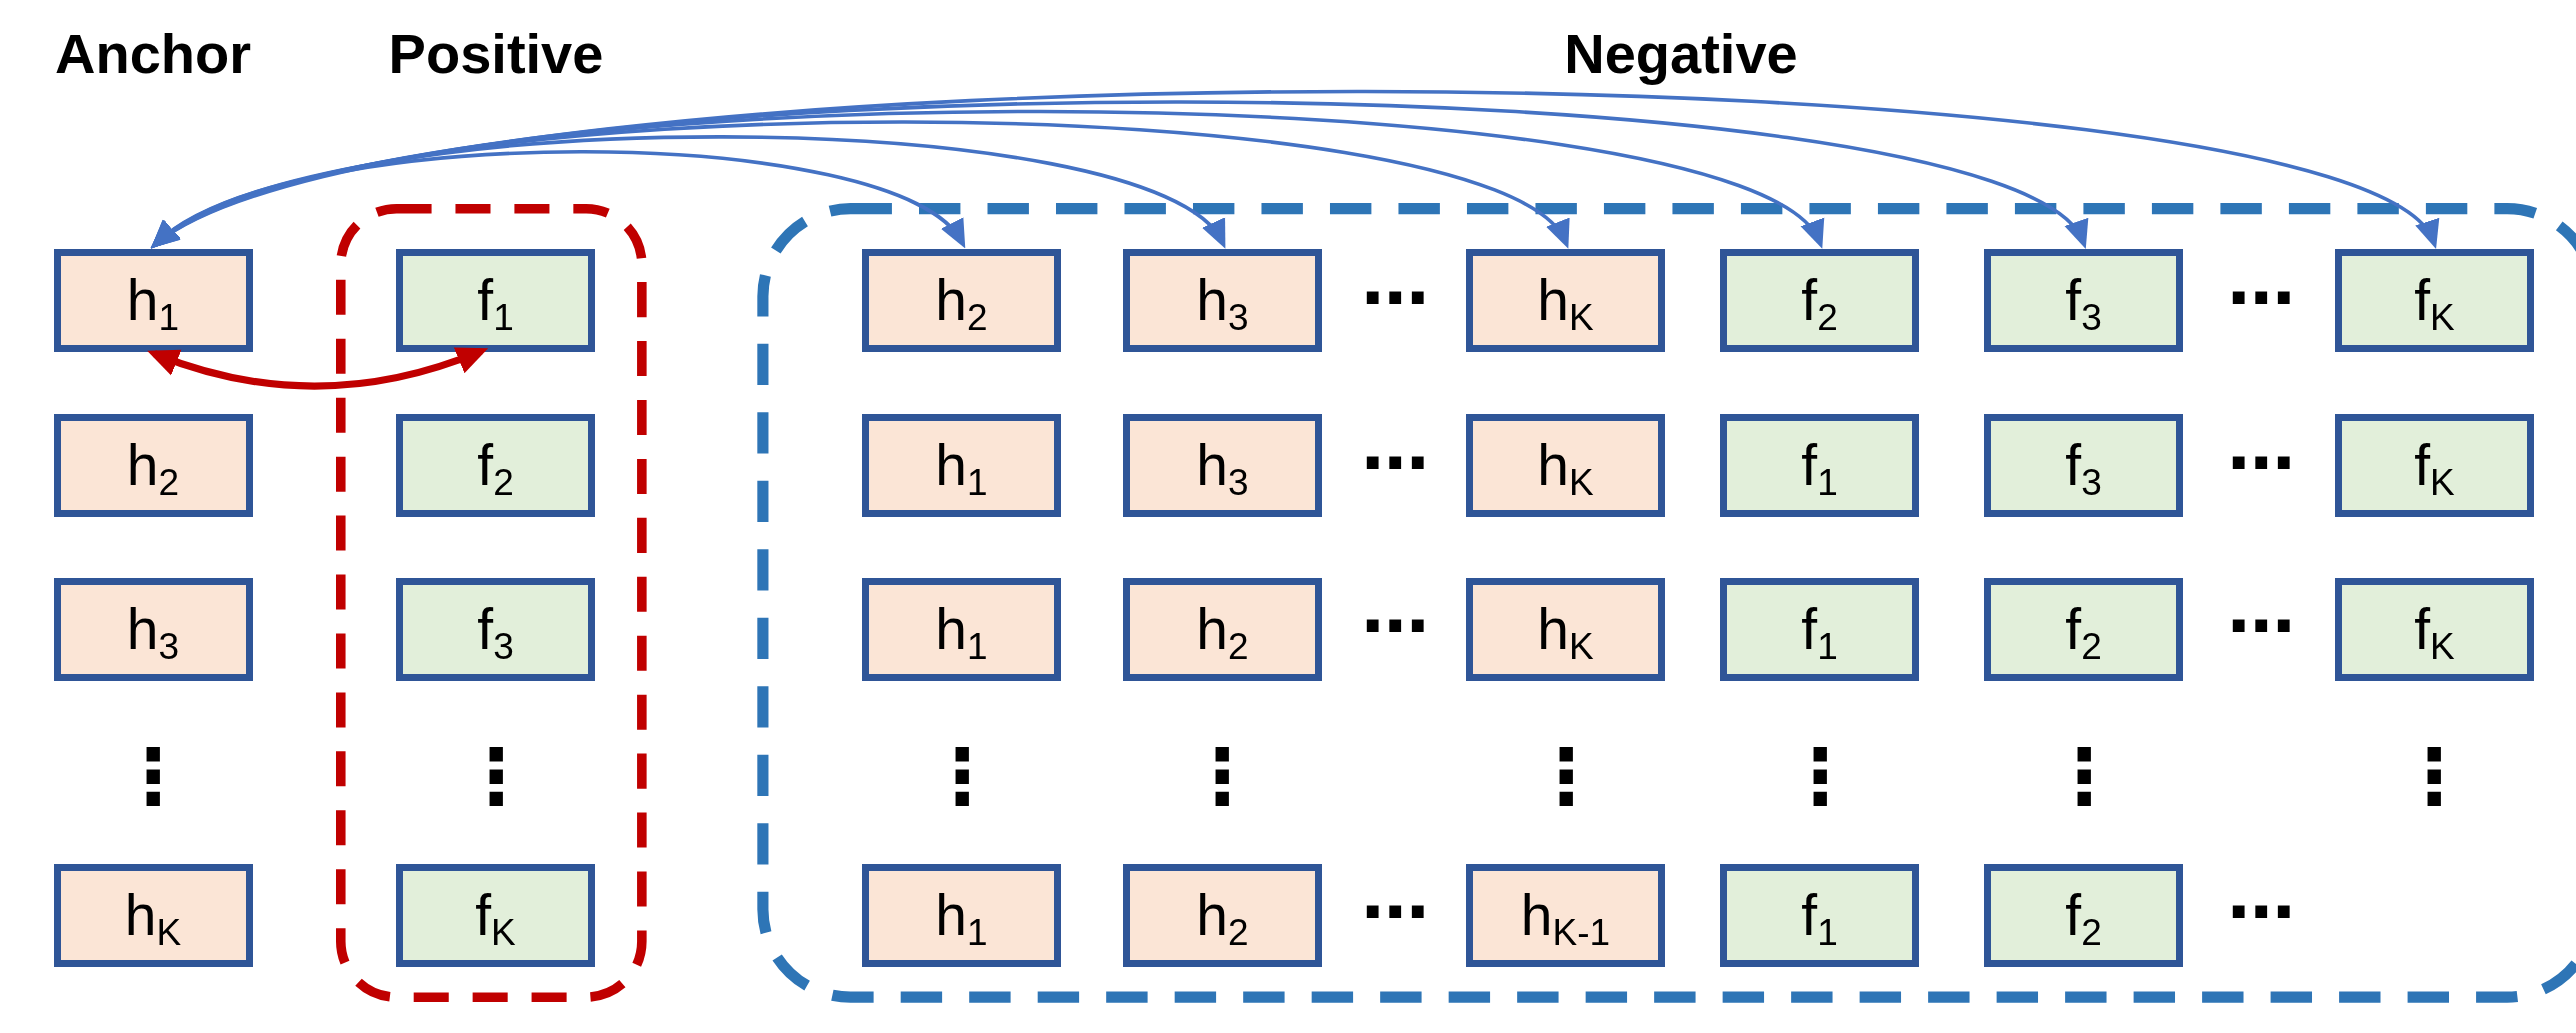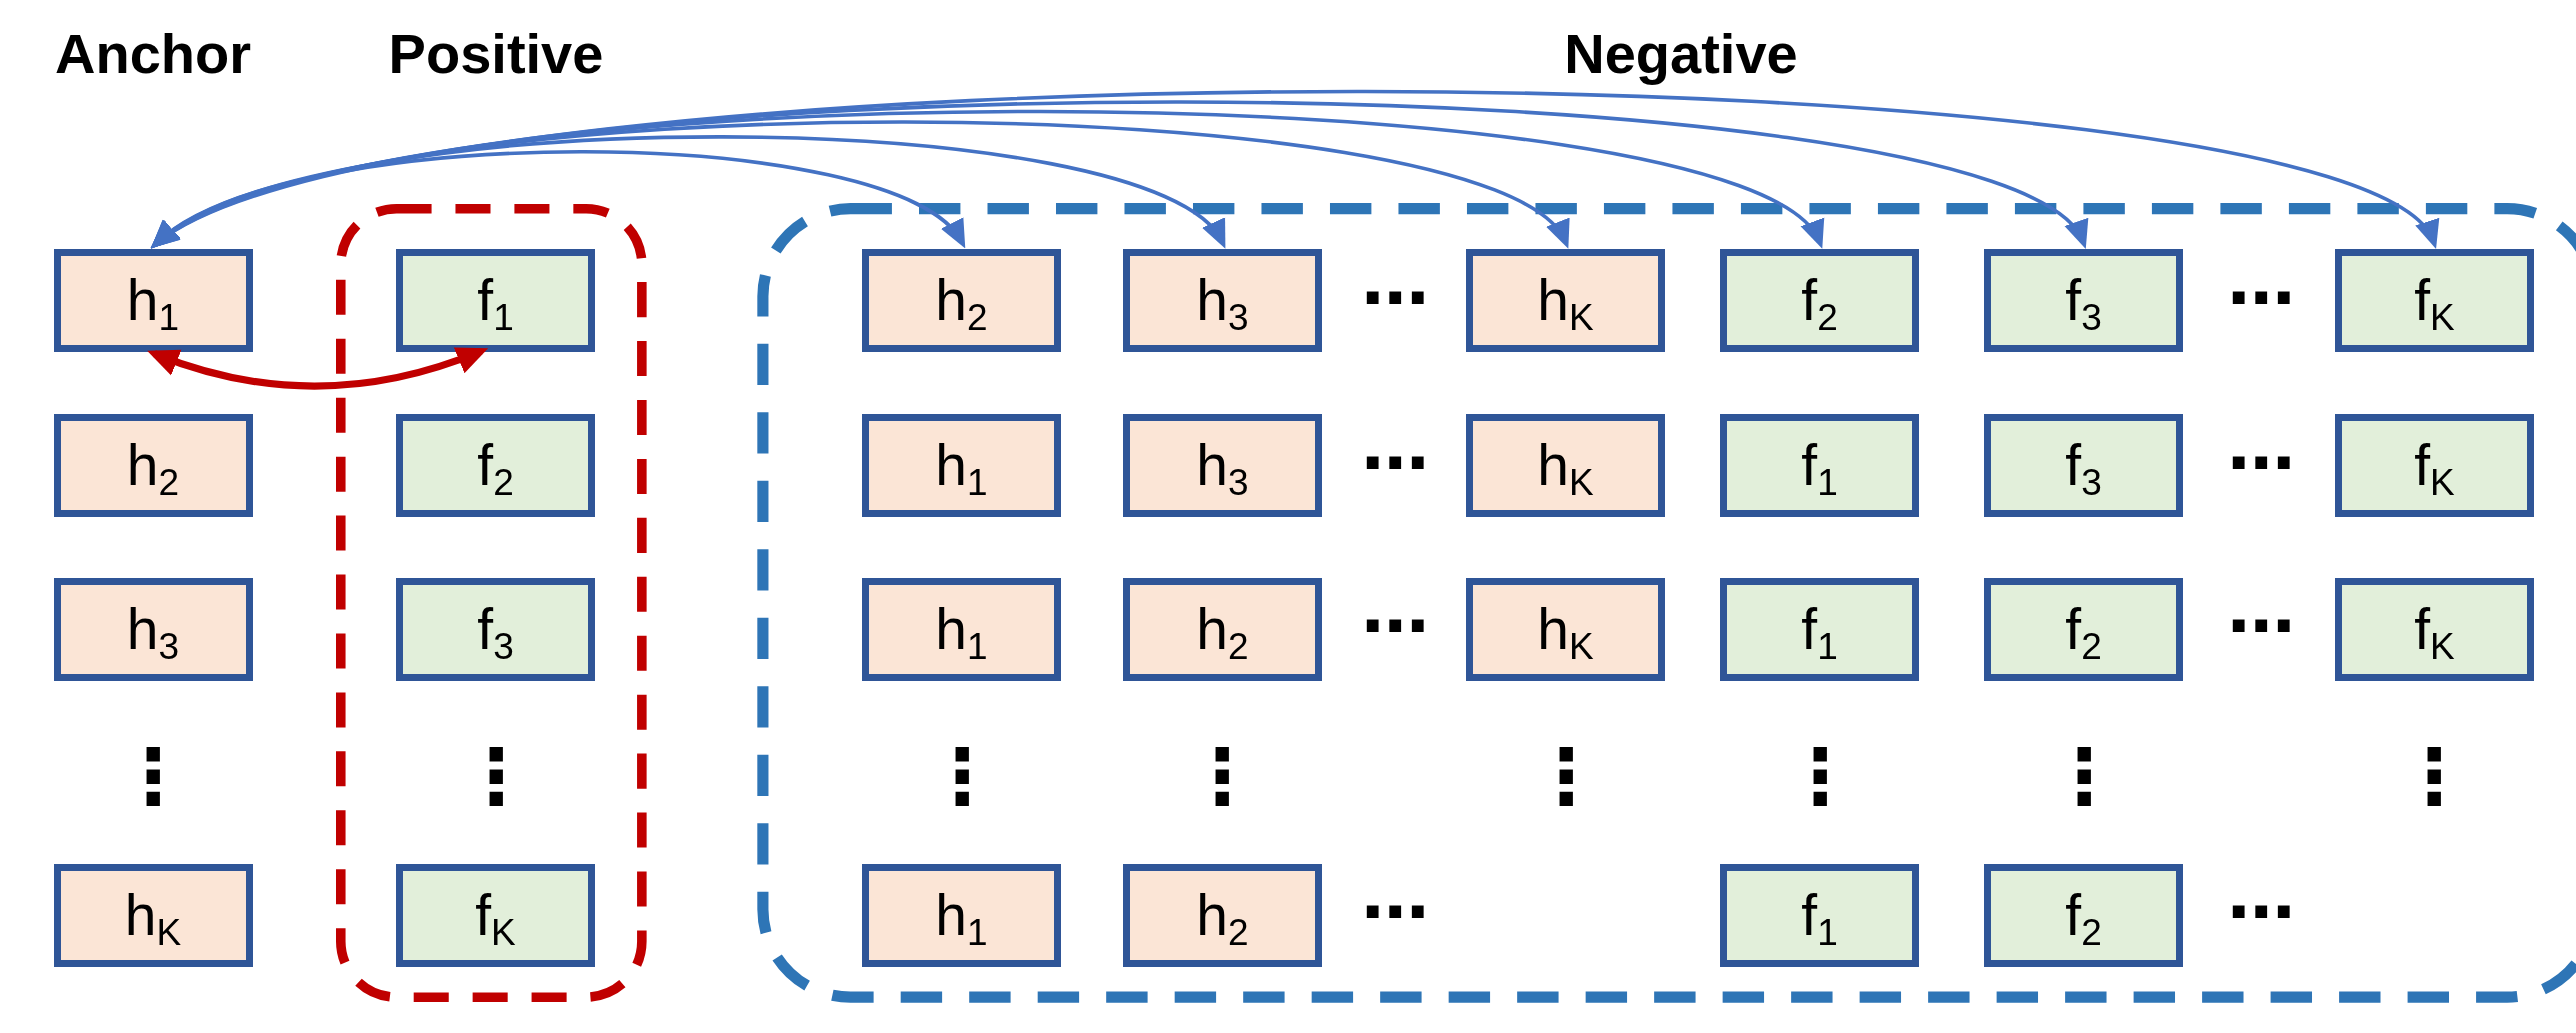--- a/index.html
+++ b/index.html
@@ -87,20 +87,23 @@
 
   <div class="box hfill cn3 r1">
       <span class="lbl"><span>h</span><sub>K</sub></span>
     </div>
   <div class="box hfill cn3 r2">
       <span class="lbl"><span>h</span><sub>K</sub></span>
     </div>
   <div class="box hfill cn3 r3">
       <span class="lbl"><span>h</span><sub>K</sub></span>
     </div>
+  <div class="box hfill cn3 r4">
+      <span class="lbl"><span>h</span><sub>K-1</sub></span>
+    </div>
 
   <div class="box ffill cn4 r1">
       <span class="lbl"><span>f</span><sub>2</sub></span>
     </div>
   <div class="box ffill cn4 r2">
       <span class="lbl"><span>f</span><sub>1</sub></span>
     </div>
   <div class="box ffill cn4 r3">
       <span class="lbl"><span>f</span><sub>1</sub></span>
     </div>

